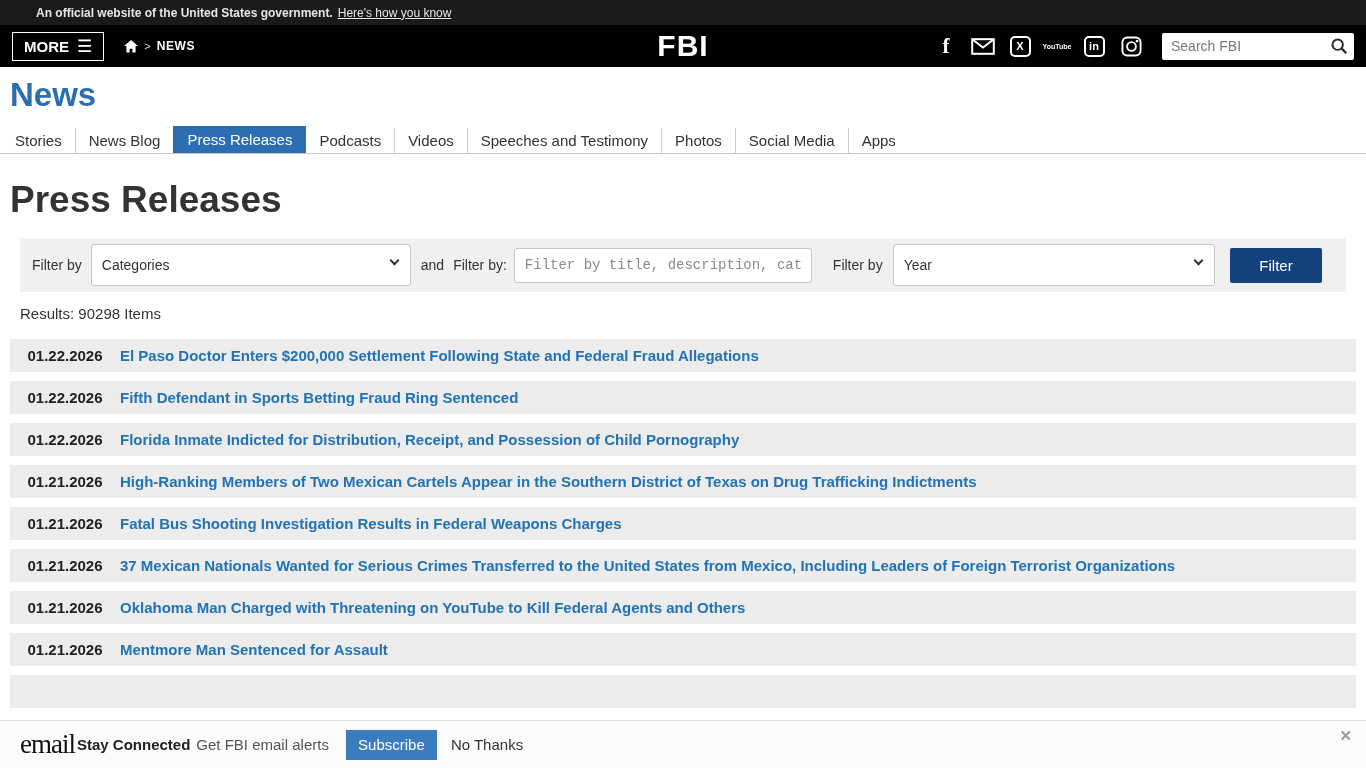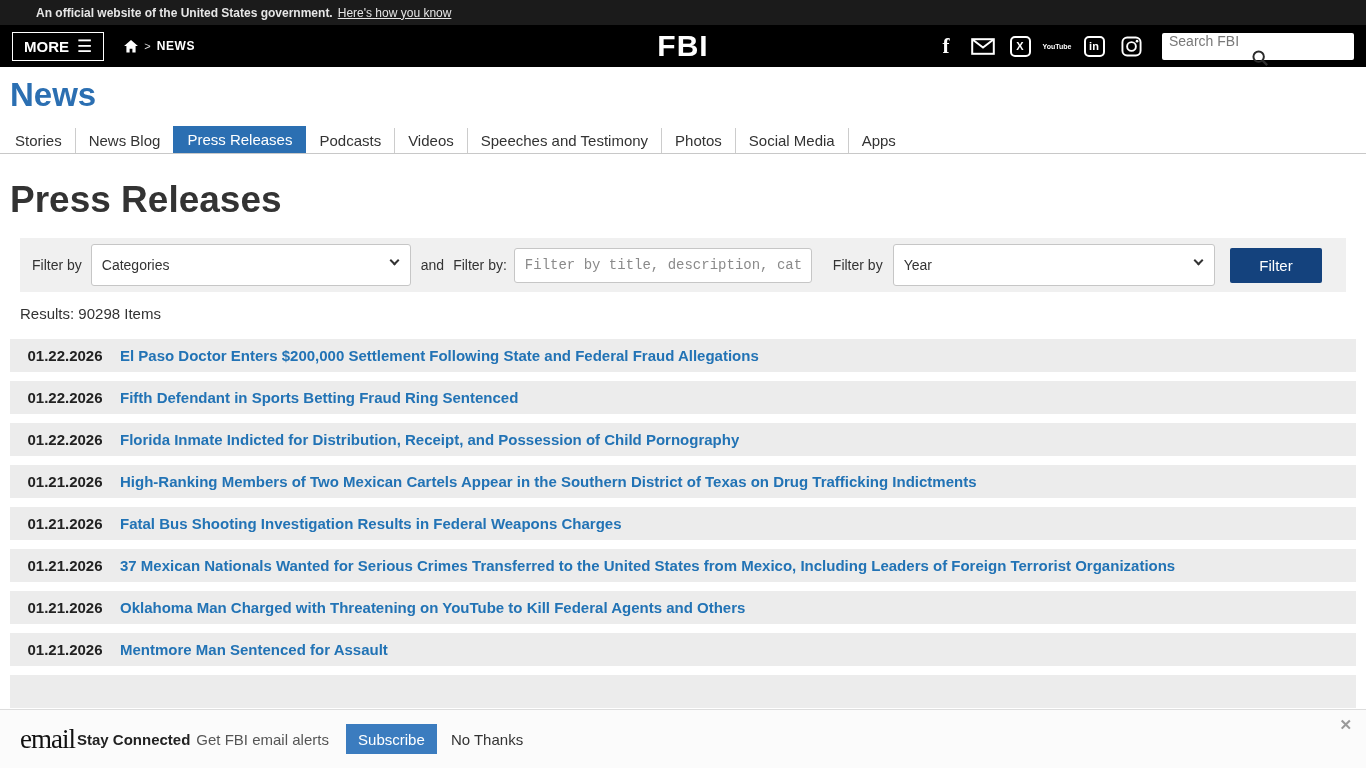--- a/index.html
+++ b/index.html
@@ -26,21 +26,21 @@
               font-size:30px; font-weight:800; letter-spacing:1px; cursor:pointer; }
   .header-right { margin-left:auto; display:flex; align-items:center; gap:13px; }
   .soc { width:24px; height:24px; display:flex; align-items:center; justify-content:center;
          color:#fff; cursor:pointer; }
   .soc-f { font-family:"Liberation Serif", serif; font-size:21px; font-weight:700; }
   .icon-box { width:21px; height:21px; border:2px solid #fff; border-radius:5px;
               display:flex; align-items:center; justify-content:center;
               font-size:11px; font-weight:800; color:#fff; }
   .yt { font-size:7px; font-weight:700; line-height:7px; text-align:center; }
   .search-wrap { display:flex; align-items:center; background:#fff; border-radius:2px;
-                 width:192px; height:27px; margin-left:6px; padding:0 6px 0 9px;flex-direction:column; }
+                 width:192px; height:27px; margin-left:6px; padding:0 6px 0 9px; }
   .search-wrap input { border:none; outline:none; flex:1; font-size:14px; color:#333; min-width:0;
                        font-family:"Liberation Sans", sans-serif; }
   .search-wrap input::placeholder { color:#787878; }
   .search-btn { background:none; border:none; cursor:pointer; display:flex; padding:0; }
 
   
   .news-title { margin:9px 0 0 10px; font-size:33px; font-weight:700; color:#2b6fb2; }
   .tab-bar { margin-top:12px; border-bottom:1px solid #c8c8c8; }
   .tab-bar ul { list-style:none; display:flex; align-items:flex-end; padding-left:2px; }
   .tab-bar li { font-size:15px; color:#333; padding:4px 13px; margin-bottom:0; cursor:pointer; white-space:nowrap; }
@@ -79,21 +79,21 @@
 
   
   .rel-list { margin-top:17px; }
   .rel-row { margin:0 10px 9px 10px; background:#ececec; height:33px; display:flex; align-items:center;text-align:center; }
   .rel-date { font-size:15px; font-weight:700; color:#222; width:90px; margin-left:10px; flex:none; }
   .rel-title { font-size:15px; font-weight:700; color:#2273b5; margin-left:10px; text-decoration:none;
                white-space:nowrap; overflow:hidden; cursor:pointer; }
   .rel-row.partial { height:33px; }
 
   
-  .email-bar { position:fixed; left:0; right:0; bottom:0; height:59px; background:#fbfbfb;
+  .email-bar { position:fixed; left:0; right:0; bottom:0; height:48px; background:#fbfbfb;
                border-top:1px solid #ddd; display:flex; align-items:center; padding:0 20px; z-index:5; }
   .email-logo { font-family:"Liberation Serif", serif; font-size:27px; color:#111; letter-spacing:-1px; }
   .stay { font-size:15px; font-weight:700; color:#222; margin-left:2px; }
   .alerts { font-size:15px; color:#555; margin-left:6px; }
   .subscribe-btn { margin-left:17px; background:#3b7cbf; color:#fff; border:none; width:91px; height:30px;
                    font-size:15px; cursor:pointer; font-family:"Liberation Sans", sans-serif; }
   .no-thanks { margin-left:14px; font-size:15px; color:#333; cursor:pointer; }
   .close-x { position:absolute; right:14px; top:6px; color:#9a9a9a; font-size:15px; font-weight:700; cursor:pointer; }
 </style>
 </head>

